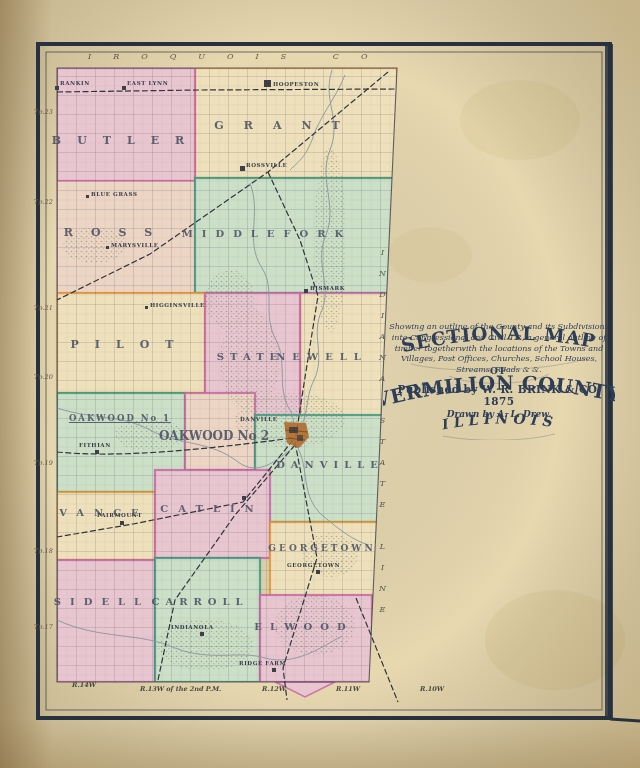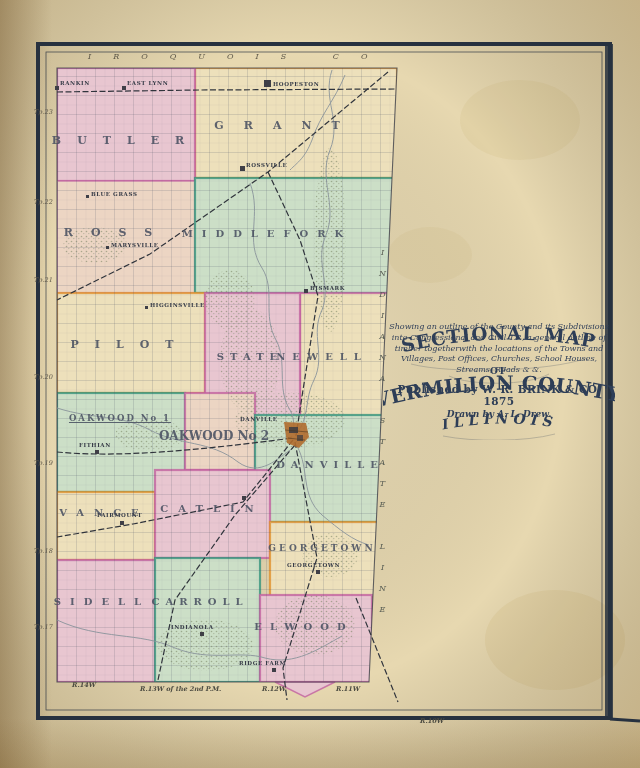--- a/index.html
+++ b/index.html
@@ -152,31 +152,31 @@
   </g>
 </svg>
 
 <div class="labels-layer">
 
   <div class="lbl edge" style="left:88px;top:52px;letter-spacing:22px;">IROQUOIS CO</div>
   <div class="lbl vert" style="left:378px;top:248px;height:410px;">INDIANA STATE LINE</div>
 
   <div class="lbl tp" style="left:34px;top:108px;">Tp.23</div>
   <div class="lbl tp" style="left:34px;top:198px;">Tp.22</div>
-  <div class="lbl tp" style="left:34px;top:276px;">Tp.21</div>
+  <div class="lbl tp" style="left:34px;top:304px;">Tp.21</div>
   <div class="lbl tp" style="left:34px;top:373px;">Tp.20</div>
   <div class="lbl tp" style="left:34px;top:459px;">Tp.19</div>
   <div class="lbl tp" style="left:34px;top:547px;">Tp.18</div>
   <div class="lbl tp" style="left:34px;top:623px;">Tp.17</div>
 
   <div class="lbl rg" style="left:72px;top:681px;">R.14W</div>
   <div class="lbl rg" style="left:140px;top:685px;">R.13W of the 2nd P.M.</div>
   <div class="lbl rg" style="left:262px;top:685px;">R.12W</div>
   <div class="lbl rg" style="left:336px;top:685px;">R.11W</div>
-  <div class="lbl rg" style="left:420px;top:717px;">R.10W</div>
+  <div class="lbl rg" style="left:420px;top:685px;">R.10W</div>
 
   <div class="lbl tw" style="left:126px;top:140px;font-size:11px;letter-spacing:16px;">BUTLER</div>
   <div class="lbl tw" style="left:287px;top:125px;font-size:11px;letter-spacing:20px;">GRANT</div>
   <div class="lbl tw" style="left:112px;top:232px;font-size:11px;letter-spacing:18px;padding-left:10px;">ROSS</div>
   <div class="lbl tw" style="left:267px;top:233px;font-size:10px;letter-spacing:9px;">MIDDLEFORK</div>
   <div class="lbl tw" style="left:130px;top:344px;font-size:11px;letter-spacing:16px;">PILOT</div>
   <div class="lbl tw" style="left:250px;top:356px;font-size:10px;letter-spacing:6px;">STATE</div>
   <div class="lbl tw" style="left:322px;top:356px;font-size:10px;letter-spacing:7px;">NEWELL</div>
   <div class="lbl tw" style="left:120px;top:418px;font-size:8.5px;letter-spacing:2px;text-decoration:underline;">OAKWOOD No 1</div>
   <div class="lbl tw" style="left:214px;top:436px;font-size:12px;letter-spacing:0;">OAKWOOD No 2</div>

